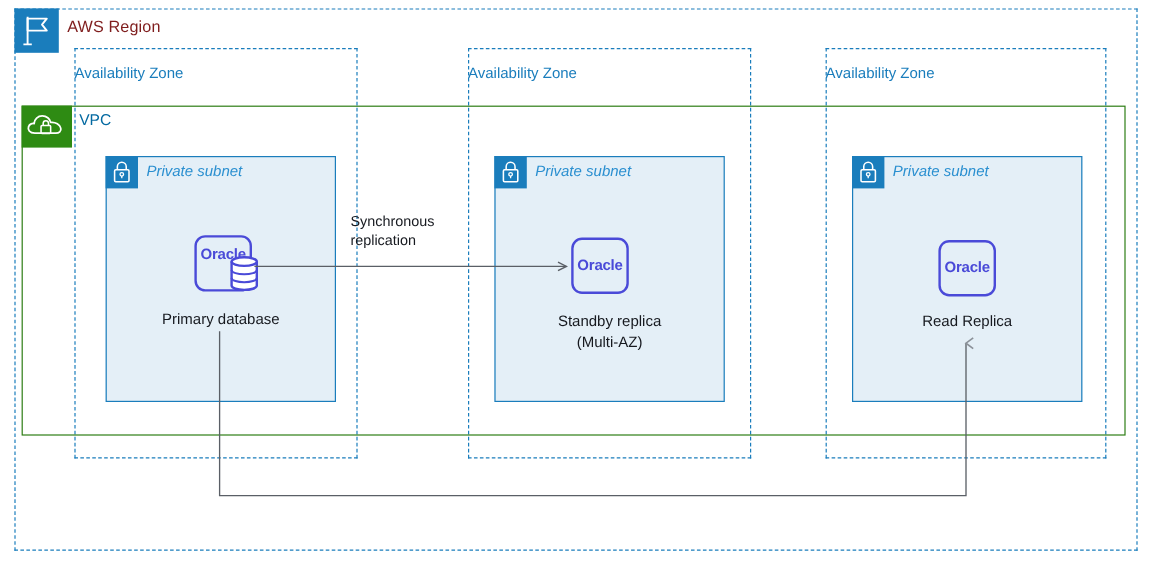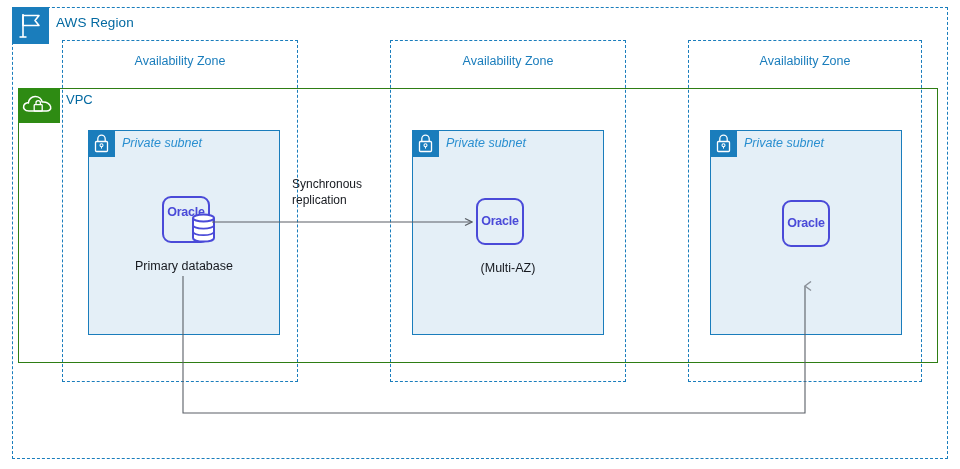--- a/index.html
+++ b/index.html
@@ -35,38 +35,37 @@
     width: 37px;
     height: 37px;
     background: #1a7dbc;
   }
   .region-icon svg { display: block; }
   .region-label {
     position: absolute;
     left: 56px;
     top: 15px;
     font-size: 13.5px;
-    color: #0369a1;
+    color: #7f1d1d;
     letter-spacing: 0.1px;
   }
 
   
   .az-box {
     position: absolute;
     top: 40px;
     height: 342px;
     border: 1.5px dashed #1a7dbc;
     box-sizing: border-box;
   }
   .az-label {
     position: absolute;
     top: 54px;
     font-size: 12.5px;
     color: #1a7dbc;
-    text-align: center;
   }
 
   
   .vpc-box {
     position: absolute;
     left: 18px;
     top: 88px;
     width: 920px;
     height: 275px;
     border: 1.5px solid #2e7d14;
@@ -247,37 +246,41 @@
       <path d="M13.5 16.6 V18.6" stroke="#ffffff" stroke-width="1.1"></path>
     </svg>
   </div>
   <div class="subnet-label" style="left:446px;">Private subnet</div>
 
   <div class="oracle-node" style="left:476px; top:198px;">
     <div class="oracle-rect"></div>
     <div class="oracle-text">Oracle</div>
   </div>
   <div class="node-caption" style="left:412px; top:260px; width:192px;">
+    <div>Standby replica</div>
     <div>(Multi-AZ)</div>
   </div>
 
   <div class="subnet-box" style="left:710px; width:192px;"></div>
   <div class="subnet-icon" style="left:710px;">
     <svg width="27" height="27" viewBox="0 0 27 27">
       <rect x="7.5" y="11.5" width="12" height="10" rx="1" fill="none" stroke="#ffffff" stroke-width="1.3"></rect>
       <path d="M9.8 11.5 V8.9 A3.7 3.7 0 0 1 17.2 8.9 V11.5" fill="none" stroke="#ffffff" stroke-width="1.3"></path>
       <circle cx="13.5" cy="15.3" r="1.5" fill="none" stroke="#ffffff" stroke-width="1.1"></circle>
       <path d="M13.5 16.6 V18.6" stroke="#ffffff" stroke-width="1.1"></path>
     </svg>
   </div>
   <div class="subnet-label" style="left:744px;">Private subnet</div>
 
   <div class="oracle-node" style="left:782px; top:200px;">
     <div class="oracle-rect"></div>
     <div class="oracle-text">Oracle</div>
+  </div>
+  <div class="node-caption" style="left:710px; top:260px; width:192px;">
+    <div>Read Replica</div>
   </div>
 
   <svg class="overlay">
     <defs>
       <marker id="arrowRight" markerWidth="9" markerHeight="9" refX="8" refY="4.5" orient="auto" markerUnits="userSpaceOnUse">
         <path d="M1 1 L8 4.5 L1 8" fill="none" stroke="#5a5f66" stroke-width="1.2"></path>
       </marker>
       <marker id="arrowUp" markerWidth="11" markerHeight="11" refX="5.5" refY="2" orient="auto" markerUnits="userSpaceOnUse">
         <path d="M1 8 L5.5 2 L10 8" fill="none" stroke="#8b9199" stroke-width="1.4"></path>
       </marker>

